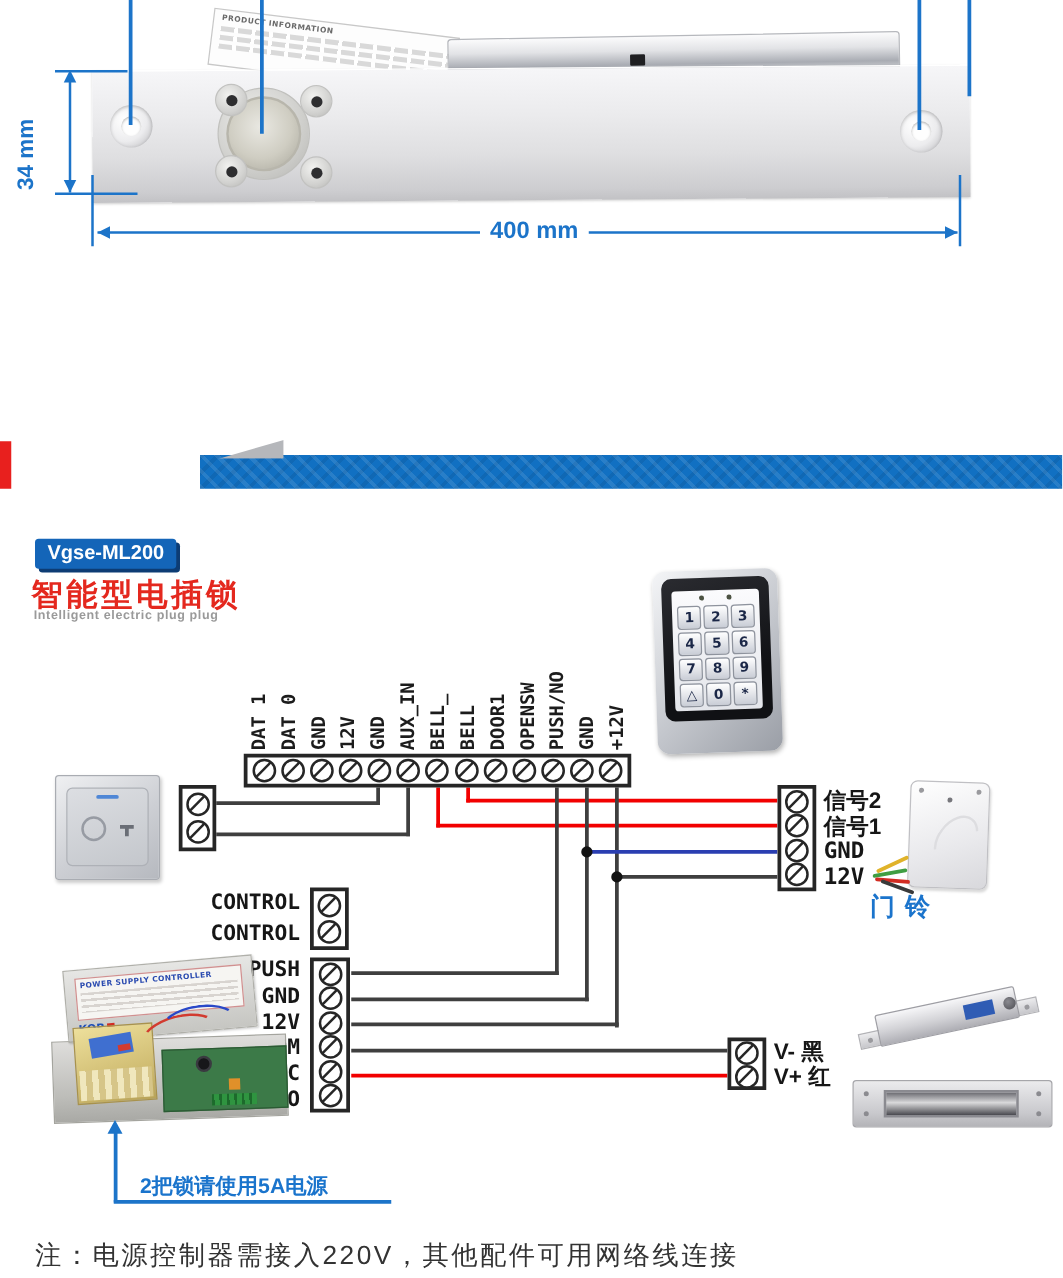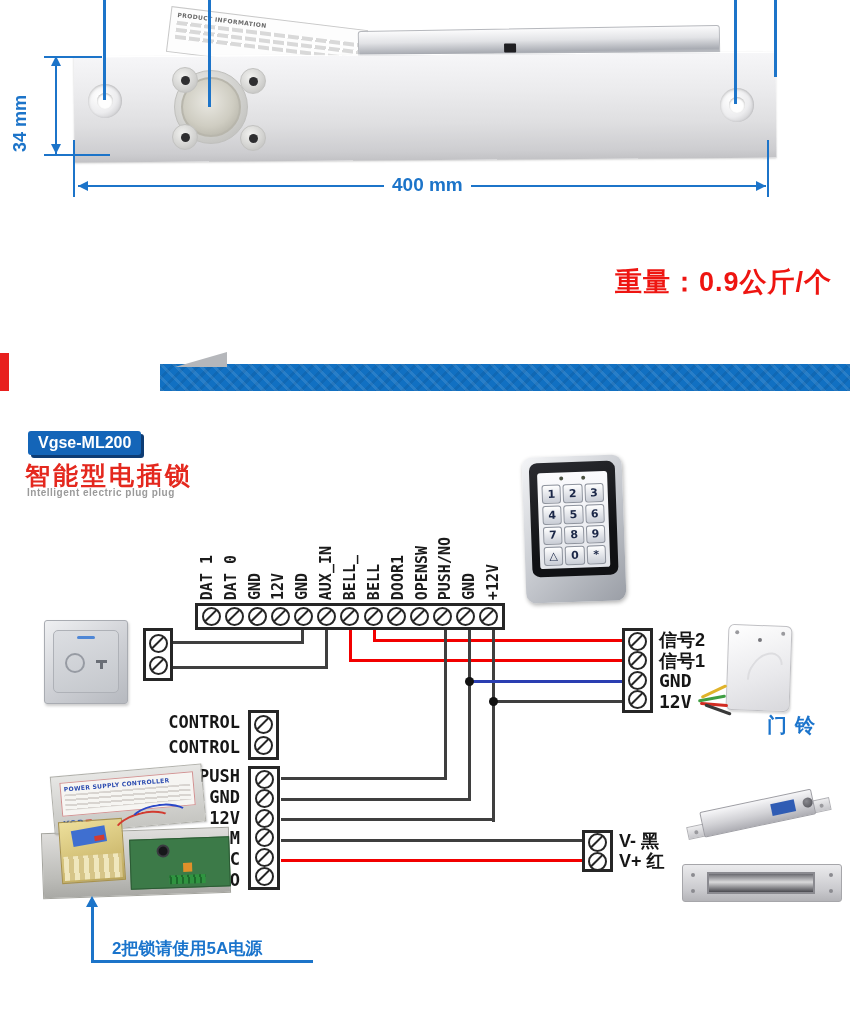--- a/index.html
+++ b/index.html
@@ -192,21 +192,20 @@
   <div class="ah" style="left:51px;top:144px;border-width:10px 5px 0 5px;border-top-color:#1c74c9"></div>
   <div class="abs dimtxt vlabel-dim" style="left:10px;top:76px;height:76px">34 mm</div>
 
   <div class="abs dim" style="left:73px;top:140px;width:2px;height:57px"></div>
   <div class="abs dim" style="left:767px;top:140px;width:2px;height:57px"></div>
   <div class="abs dim" style="left:78px;top:185px;width:688px;height:2px"></div>
   <div class="ah" style="left:78px;top:181px;border-width:5px 10px 5px 0;border-right-color:#1c74c9"></div>
   <div class="ah" style="left:756px;top:181px;border-width:5px 0 5px 10px;border-left-color:#1c74c9"></div>
   <div class="abs dimtxt" style="left:384px;top:174px;background:#fff;padding:0 8px;font-size:19px">400 mm</div>
 
-  <div class="abs weight">重量：0.9公斤/个</div>
 
   <div class="abs band"></div>
   <div class="abs gtri"></div>
   <div class="abs redbar"></div>
 
   <div class="abs badge">Vgse-ML200</div>
   <div class="abs cnname">智能型电插锁</div>
   <div class="abs enname">Intelligent electric plug plug</div>
 
   <div class="vwrap" style="left:196px">
@@ -359,21 +358,21 @@
   <div class="abs bell">
     <div class="bell-dot" style="left:6px;top:5px"></div>
     <div class="bell-dot" style="right:6px;top:5px"></div>
     <div class="bell-dot" style="left:29px;top:12px;background:#77777c"></div>
     <div class="bell-curve"></div>
   </div>
   <div class="abs bwire" style="left:700px;top:690px;background:#e0b32a;transform:rotate(-25deg)"></div>
   <div class="abs bwire" style="left:698px;top:697px;background:#3f9e42;transform:rotate(-10deg)"></div>
   <div class="abs bwire" style="left:700px;top:703px;background:#d22c22;transform:rotate(5deg)"></div>
   <div class="abs bwire" style="left:704px;top:708px;background:#3a3a3a;transform:rotate(20deg)"></div>
-  <div class="abs" style="left:767px;top:712px;font:700 20px 'Liberation Sans',sans-serif;color:#1b74cc;letter-spacing:8px">门铃</div>
+  <div class="abs" style="left:696px;top:712px;font:700 20px 'Liberation Sans',sans-serif;color:#1b74cc;letter-spacing:8px">门铃</div>
 
   <div class="block" style="left:582px;top:830px;width:31px;height:42px">
     <span class="screw"></span>
     <span class="screw"></span>
   </div>
   <div class="llab" style="left:619px;top:829px">V- 黑</div>
   <div class="llab" style="left:619px;top:849px">V+ 红</div>
 
   <div class="abs psu">
     <div class="psu-base"></div>
@@ -413,14 +412,15 @@
     </div>
   </div>
   <div class="abs maglock">
     <div class="mag-in"></div>
     <div class="mag-scr" style="left:8px;top:8px"></div>
     <div class="mag-scr" style="left:8px;bottom:8px"></div>
     <div class="mag-scr" style="right:8px;top:8px"></div>
     <div class="mag-scr" style="right:8px;bottom:8px"></div>
   </div>
 
+  <div class="abs footer">注：电源控制器需接入220V，其他配件可用网络线连接</div>
 
 </div>
 
 </body></html>

